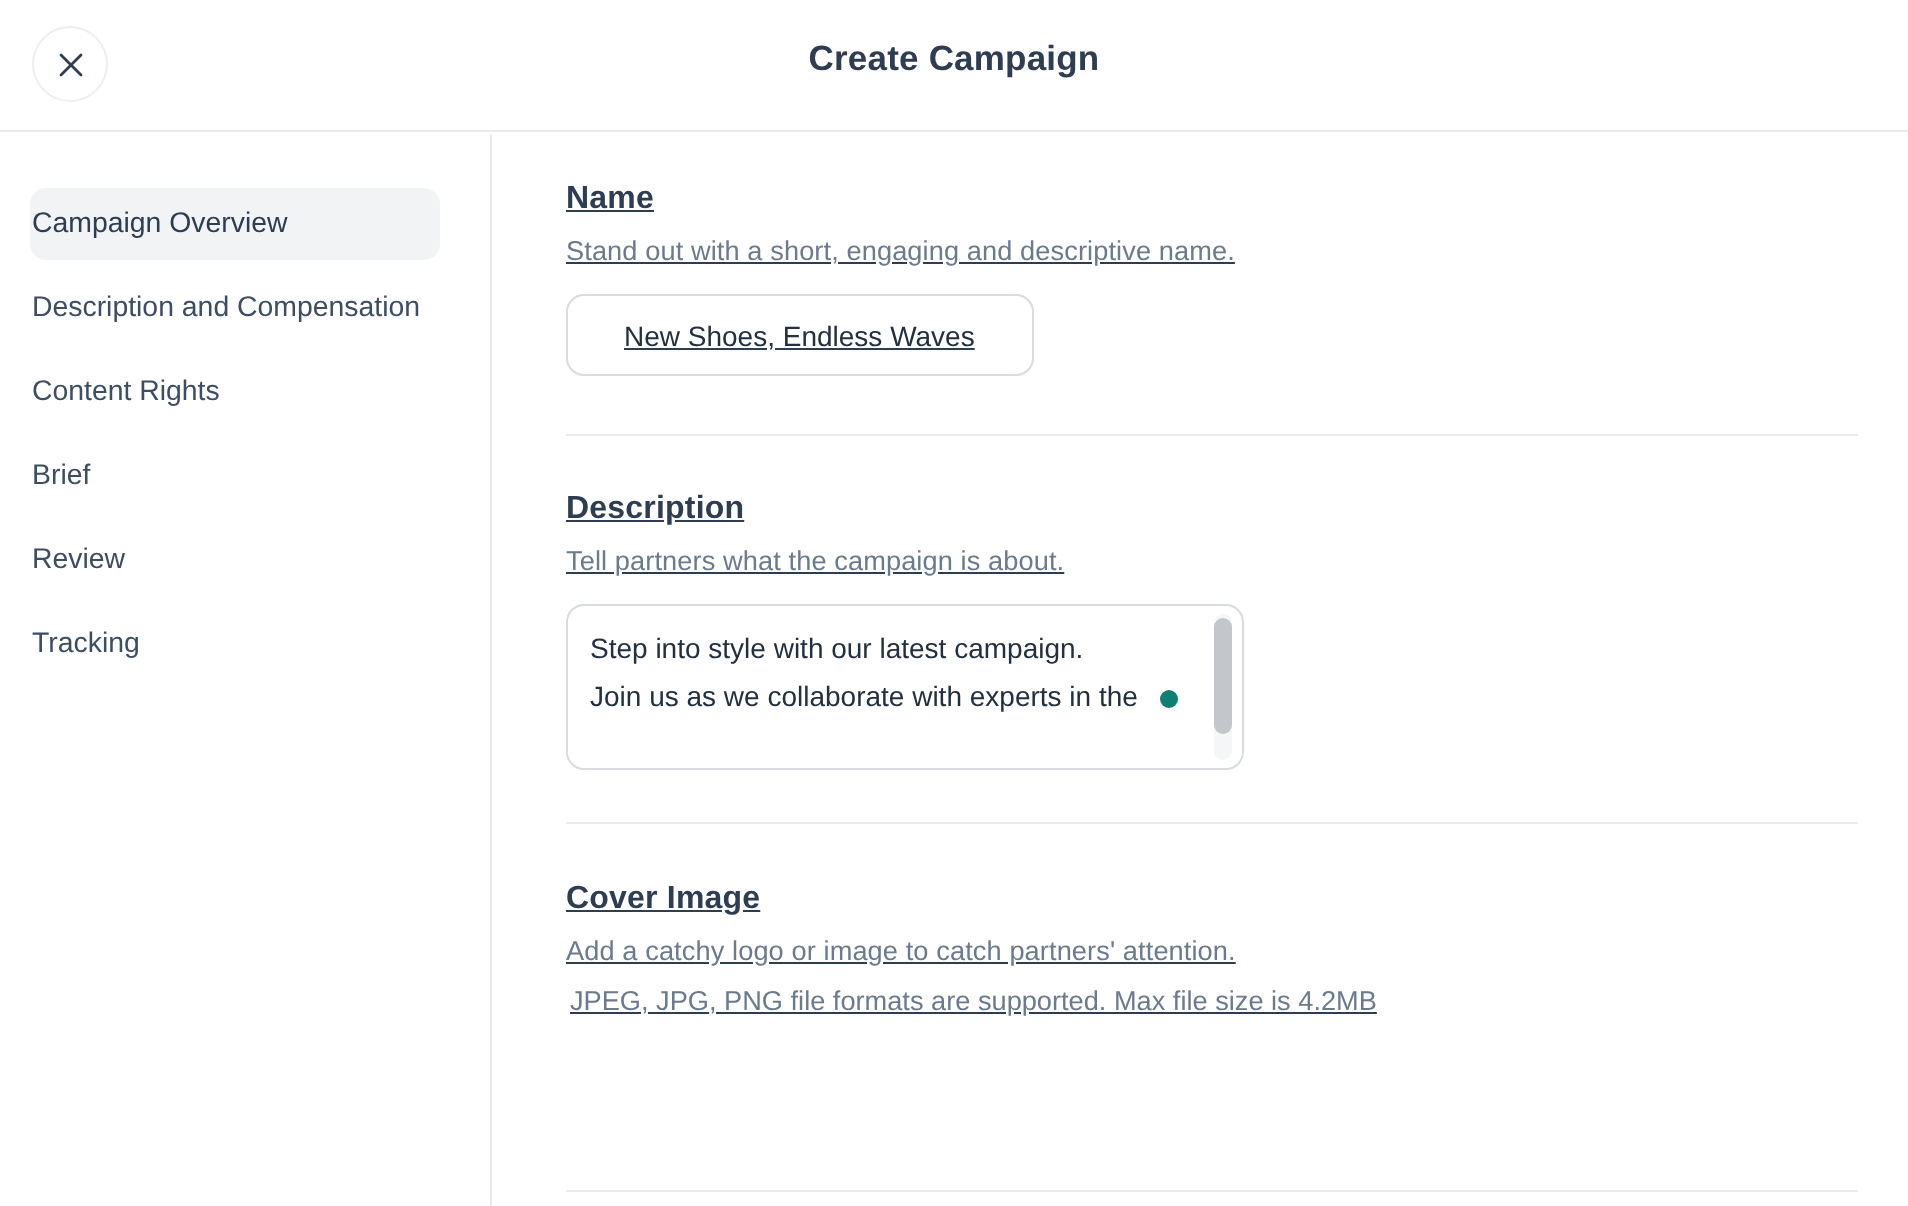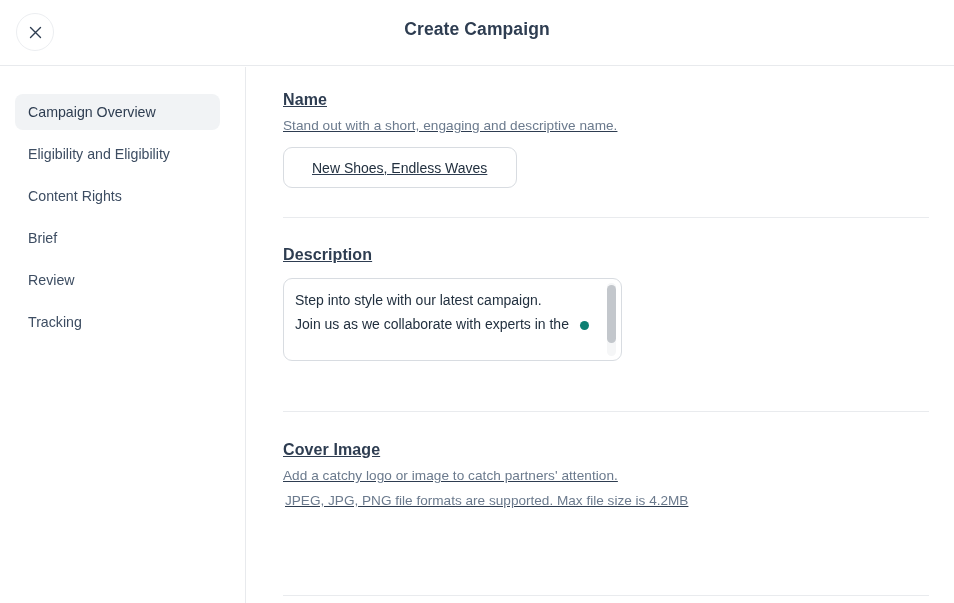--- a/index.html
+++ b/index.html
@@ -73,21 +73,21 @@
     background: #ffffff;
     padding-top: 27px;
   }
 
   .nav-item {
     position: relative;
     margin: 0 25px 0 15px;
     height: 36px;
     display: flex;
     align-items: center;
-    padding-left: 13px;
+    padding-left: 1px;
     border-radius: 8px;
     font-size: 14.2px;
     color: #3d4d62;
     cursor: pointer;
     white-space: nowrap;
   }
   .nav-item + .nav-item { margin-top: 6px; }
   .nav-item.active {
     background: #f1f3f5;
     color: #2e3d51;
@@ -237,21 +237,21 @@
       </span>
     </div>
     <div class="header-title">Create Campaign</div>
   </div>
 
   <div class="sidebar">
     <div class="nav-item active">
       <span>Campaign Overview</span>
     </div>
     <div class="nav-item">
-      <span>Eligibility and Eligibility</span>
+      <span>Description and Compensation</span>
     </div>
     <div class="nav-item">
       <span>Content Rights</span>
     </div>
     <div class="nav-item">
       <span>Brief</span>
     </div>
     <div class="nav-item">
       <span>Review</span>
     </div>
@@ -267,20 +267,21 @@
       <div class="section-help">Stand out with a short, engaging and descriptive name.</div>
       <div class="text-input">
         <span>New Shoes, Endless Waves</span>
       </div>
     </div>
 
     <div class="divider" style="top:150px;"></div>
 
     <div class="section" style="top:179px;">
       <div class="section-title">Description</div>
+      <div class="section-help">Tell partners what the campaign is about.</div>
 
       <div class="textarea-wrap">
         <div class="textarea-body">
           <div class="ta-line">Step into style with our latest campaign.</div>
           <div class="ta-line">Join us as we collaborate with experts in the</div>
         </div>
         <div class="cursor-dot"></div>
         <div class="scroll-track"></div>
         <div class="scroll-thumb"></div>
       </div>

